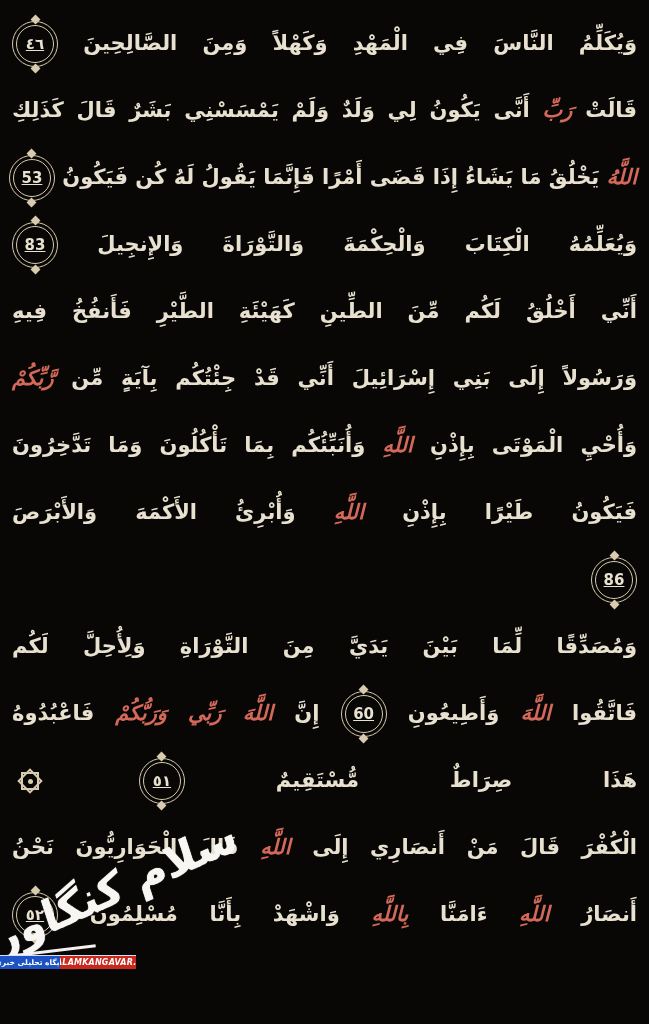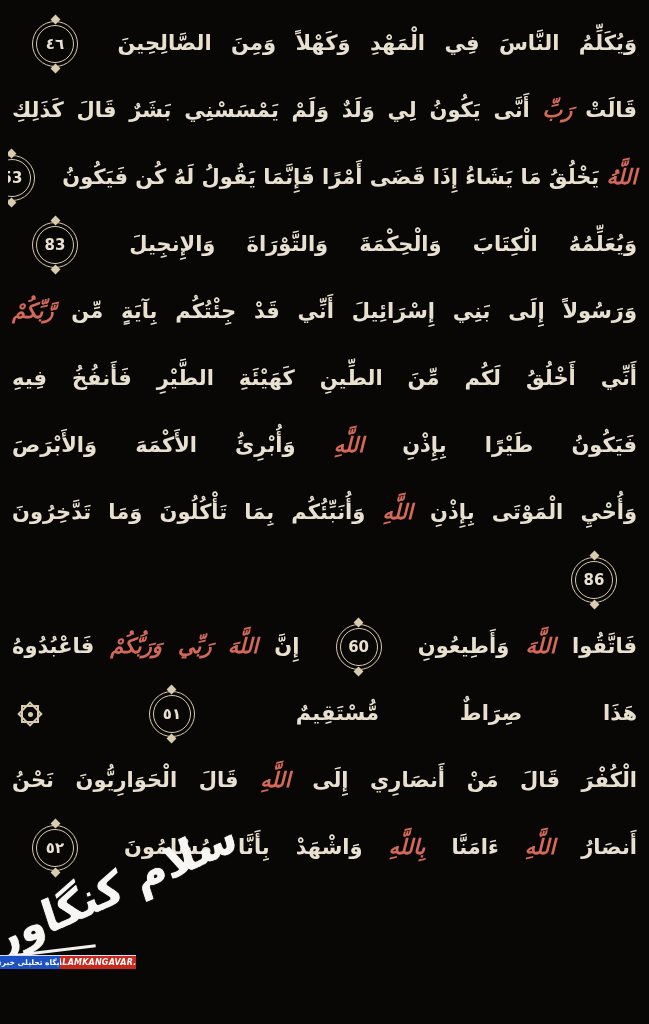--- a/index.html
+++ b/index.html
@@ -41,21 +41,22 @@
     position:relative;
     display:inline-flex;
     align-items:center;
     justify-content:center;
     width:38px;height:38px;
     border:1.5px solid var(--gold);
     border-radius:50%;
     outline:1.5px solid var(--gold);
     outline-offset:3px;
     vertical-align:middle;
-    margin:0 24px;
+    margin:0 4px;
+    text-decoration:underline;
   }
   .medallion::before,.medallion::after{
     content:"";position:absolute;left:50%;
     width:7px;height:7px;margin-left:-3.5px;
     background:var(--gold);
     transform:rotate(45deg);
   }
   .medallion::before{top:-10px;}
   .medallion::after{bottom:-10px;}
   .med-num{
@@ -121,27 +122,28 @@
       <div class="line"><span class="seg">وَيُكَلِّمُ النَّاسَ فِي الْمَهْدِ وَكَهْلاً وَمِنَ الصَّالِحِينَ</span> <span class="medallion">
           <span class="med-num">٤٦</span>
         </span></div>
       <div class="line"><span class="seg">قَالَتْ</span> <span class="seg red">رَبِّ</span> <span class="seg">أَنَّى يَكُونُ لِي وَلَدٌ وَلَمْ يَمْسَسْنِي بَشَرٌ قَالَ كَذَلِكِ</span></div>
       <div class="line"><span class="seg red">اللَّهُ</span> <span class="seg">يَخْلُقُ مَا يَشَاءُ إِذَا قَضَى أَمْرًا فَإِنَّمَا يَقُولُ لَهُ كُن فَيَكُونُ</span> <span class="medallion">
           <span class="med-num">53</span>
         </span></div>
       <div class="line"><span class="seg">وَيُعَلِّمُهُ الْكِتَابَ وَالْحِكْمَةَ وَالتَّوْرَاةَ وَالإِنجِيلَ</span> <span class="medallion">
           <span class="med-num">83</span>
         </span></div>
+      <div class="line"><span class="seg">أَنِّي أَخْلُقُ لَكُم مِّنَ الطِّينِ كَهَيْئَةِ الطَّيْرِ فَأَنفُخُ فِيهِ</span></div>
       <div class="line"><span class="seg">وَرَسُولاً إِلَى بَنِي إِسْرَائِيلَ أَنِّي قَدْ جِئْتُكُم بِآيَةٍ مِّن</span> <span class="seg red">رَّبِّكُمْ</span></div>
-      <div class="line"><span class="seg">أَنِّي أَخْلُقُ لَكُم مِّنَ الطِّينِ كَهَيْئَةِ الطَّيْرِ فَأَنفُخُ فِيهِ</span></div>
+      <div class="line"><span class="seg">وَأُحْيِ الْمَوْتَى بِإِذْنِ</span> <span class="seg red">اللَّهِ</span> <span class="seg">وَأُنَبِّئُكُم بِمَا تَأْكُلُونَ وَمَا تَدَّخِرُونَ</span></div>
       <div class="line"><span class="seg">فَيَكُونُ طَيْرًا بِإِذْنِ</span> <span class="seg red">اللَّهِ</span> <span class="seg">وَأُبْرِئُ الأَكْمَهَ وَالأَبْرَصَ</span></div>
-      <div class="line"><span class="seg">وَأُحْيِ الْمَوْتَى بِإِذْنِ</span> <span class="seg red">اللَّهِ</span> <span class="seg">وَأُنَبِّئُكُم بِمَا تَأْكُلُونَ وَمَا تَدَّخِرُونَ</span></div>
       <div class="line"> <span class="medallion">
           <span class="med-num">86</span>
         </span></div>
+      <div class="line"><span class="seg">وَمُصَدِّقًا لِّمَا بَيْنَ يَدَيَّ مِنَ التَّوْرَاةِ وَلِأُحِلَّ لَكُم</span></div>
       <div class="line"><span class="seg">فَاتَّقُوا</span> <span class="seg red">اللَّهَ</span> <span class="seg">وَأَطِيعُونِ</span> <span class="medallion">
           <span class="med-num">60</span>
         </span> <span class="seg">إِنَّ</span> <span class="seg red">اللَّهَ رَبِّي وَرَبُّكُمْ</span> <span class="seg">فَاعْبُدُوهُ</span></div>
       <div class="line"><span class="seg">هَذَا صِرَاطٌ مُّسْتَقِيمٌ</span> <span class="medallion">
           <span class="med-num">٥١</span>
         </span> <span class="hizb"><span class="dot"></span></span> </div>
       <div class="line"><span class="seg">الْكُفْرَ قَالَ مَنْ أَنصَارِي إِلَى</span> <span class="seg red">اللَّهِ</span> <span class="seg">قَالَ الْحَوَارِيُّونَ نَحْنُ</span></div>
       <div class="line"><span class="seg">أَنصَارُ</span> <span class="seg red">اللَّهِ</span> <span class="seg">ءَامَنَّا</span> <span class="seg red">بِاللَّهِ</span> <span class="seg">وَاشْهَدْ بِأَنَّا مُسْلِمُونَ</span> <span class="medallion">
           <span class="med-num">٥٢</span>
         </span></div>

